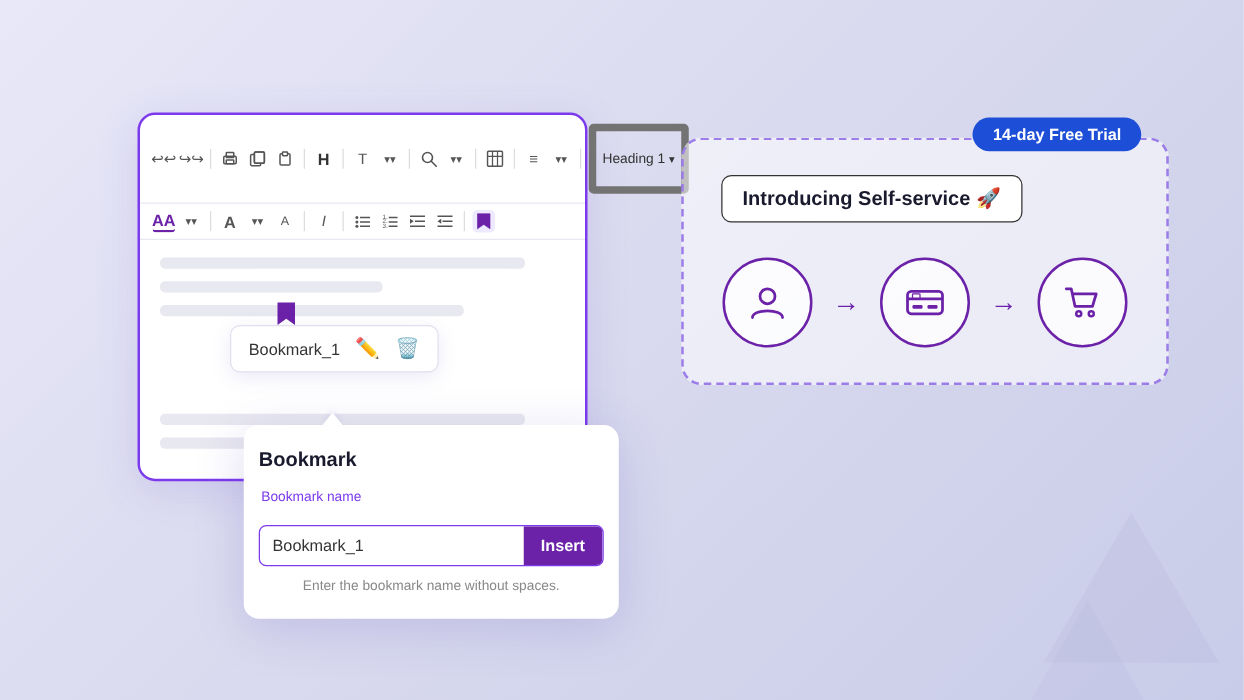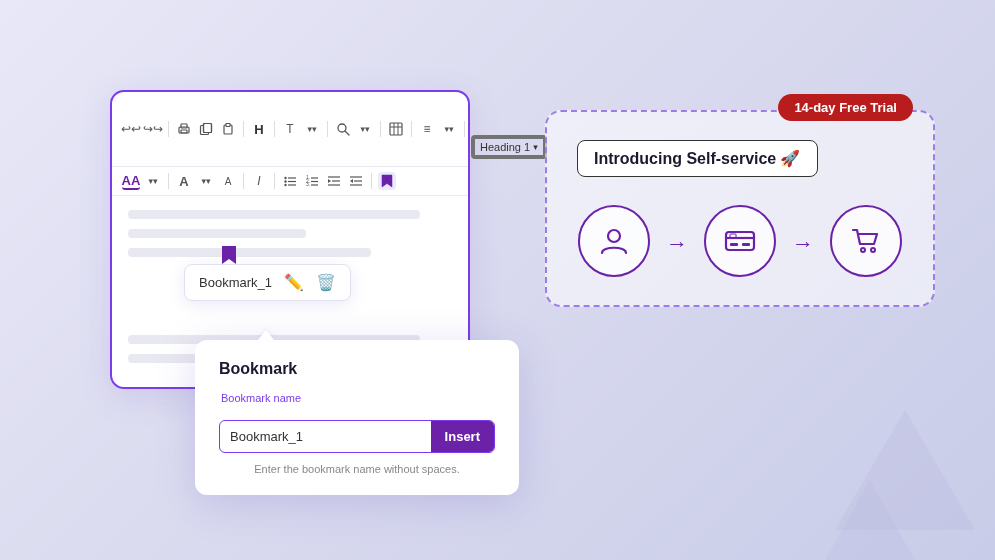--- a/index.html
+++ b/index.html
@@ -75,27 +75,26 @@
       margin: 0 2px;
       flex-shrink: 0;
     }
 
     .toolbar-heading-select {
       display: flex;
       align-items: center;
       gap: 3px;
       font-size: 11px;
       color: #333;
-      padding: 2px 5px;
-      border: 4px solid #737373;
+      padding: 16px 5px;
+      border: 6px solid #737373;
       border-radius: 4px;
       cursor: pointer;
       white-space: nowrap;
       flex-shrink: 0;
-      margin-top: 36px;
     }
 
     .toolbar-row2 {
       display: flex;
       align-items: center;
       padding: 5px 10px;
       border-bottom: 1px solid #e8e8f0;
       gap: 4px;
     }
 
@@ -144,22 +143,22 @@
     }
 
     
     .bookmark-dialog {
       position: absolute;
       top: 340px;
       left: 195px;
       background: #fff;
       border-radius: 12px;
       box-shadow: 0 8px 40px rgba(80,60,180,0.18);
-      padding: 20px 24px;
-      width: 324px;
+      padding: 20px 12px;
+      width: 300px;
       z-index: 20;
     }
     .bookmark-dialog-title {
       font-size: 16px;
       font-weight: 700;
       color: #1a1a2e;
       margin-bottom: 14px;
     }
     .bookmark-dialog-label {
       font-size: 11px;
@@ -225,21 +224,21 @@
       border: 2.5px dashed #9c7de8;
       border-radius: 16px;
       padding: 28px 30px;
       z-index: 2;
     }
 
     .trial-badge {
       position: absolute;
       top: -18px;
       right: 20px;
-      background: #b91c1c;
+      background: #1d4ed8;
       color: #fff;
       font-size: 13px;
       font-weight: 700;
       padding: 6px 16px;
       border-radius: 20px;
     }
 
     .self-service-title {
       background: #fff;
       border: 1.5px solid #333;

